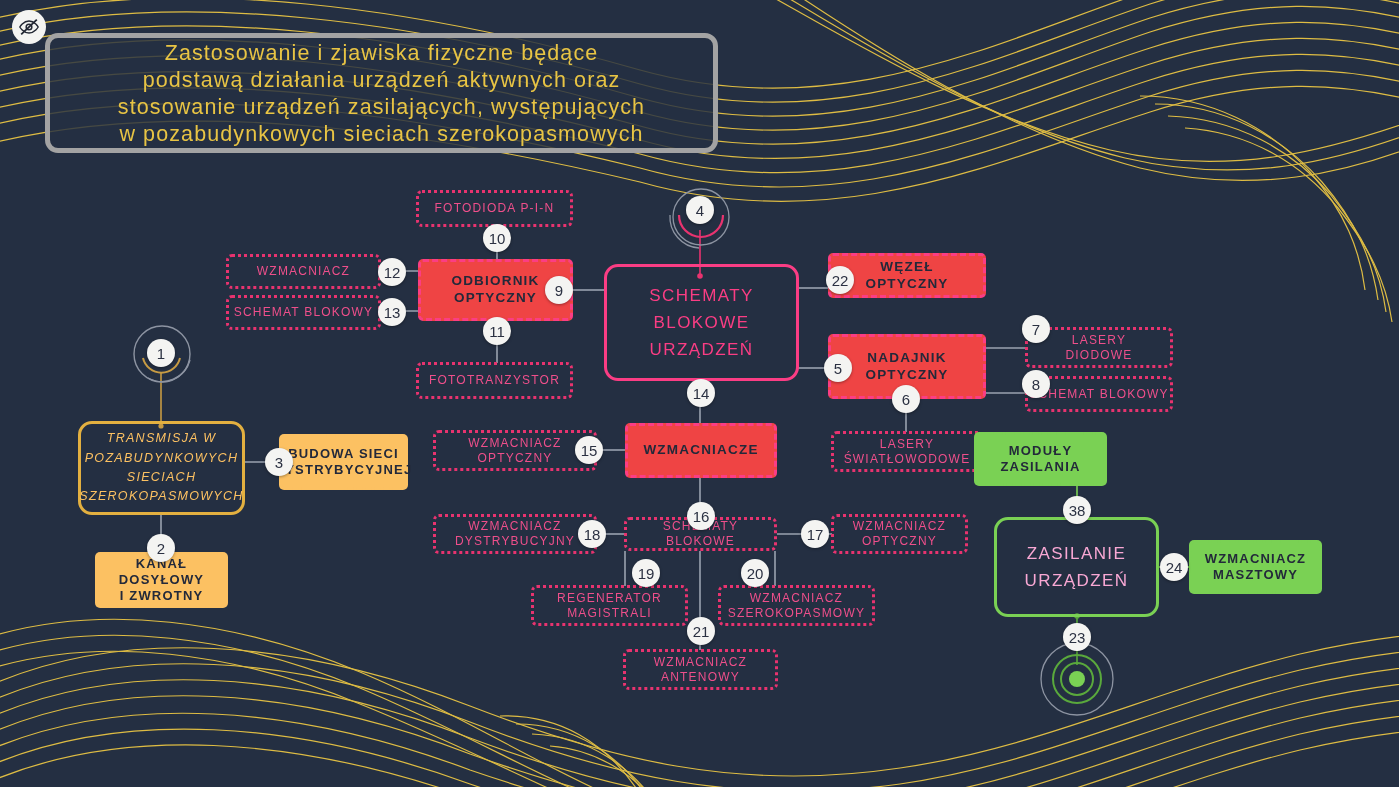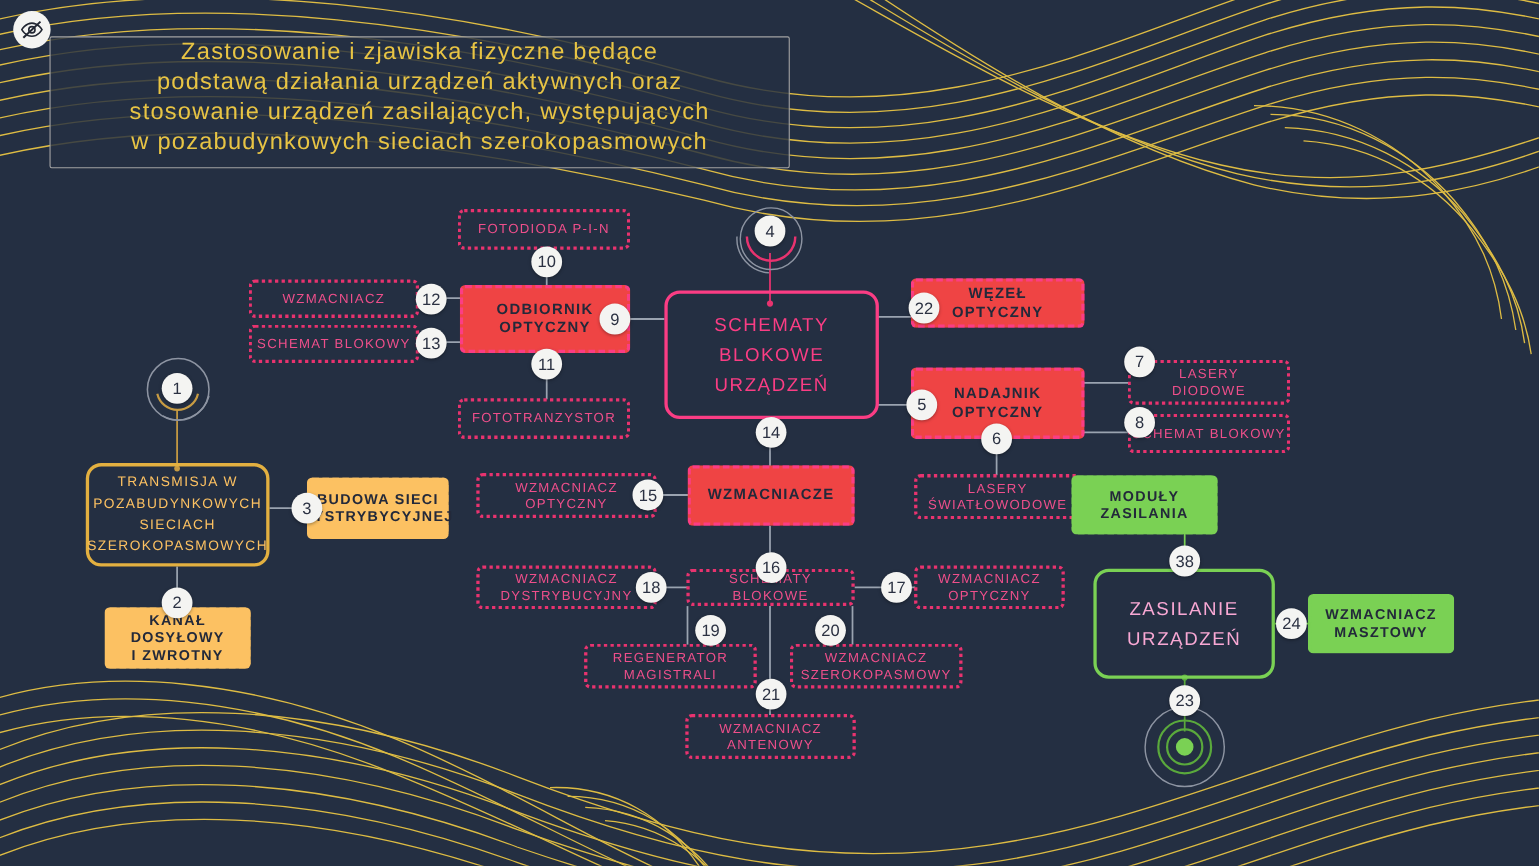--- a/index.html
+++ b/index.html
@@ -15,22 +15,22 @@
 
   
   .eye-btn{
     position:absolute;left:12px;top:10px;width:34px;height:34px;border-radius:50%;
     background:#f4f4f2;display:flex;align-items:center;justify-content:center;
   }
 
   
   .title-box{
     position:absolute;left:45px;top:33px;width:673px;height:120px;
-    border:1px solid #a3a3a3;border-radius:2px;
-    display:flex;align-items:flex-start;justify-content:center;
+    border:5px solid #a3a3a3;border-radius:13px;
+    display:flex;align-items:flex-end;justify-content:center;
     box-sizing:border-box;background:rgba(36,47,66,0.82);
   }
   .title-text{
     color:#e8c444;font-size:21.5px;line-height:27px;text-align:center;
     letter-spacing:1.1px;font-weight:400;white-space:pre-line;
   }
 
   
   .links{position:absolute;inset:0;width:1399px;height:787px;pointer-events:none;}
 
@@ -203,21 +203,21 @@
     <path d="M14,33 A22,22 0 0 0 58,33" fill="none" stroke="#e8336f" stroke-width="2.2"></path>
   </svg>
 
   <svg class="deco" style="left:1036px;top:640px;" width="84" height="84">
     <circle cx="41" cy="39" r="36" fill="none" stroke="#8d94a2" stroke-width="1.3"></circle>
     <circle cx="41" cy="39" r="24" fill="none" stroke="#5aa93c" stroke-width="2"></circle>
     <circle cx="41" cy="39" r="16" fill="none" stroke="#5aa93c" stroke-width="2"></circle>
     <circle cx="41" cy="39" r="8" fill="#7ad154"></circle>
   </svg>
 
-  <div class="node hub orange" style="left:78px;top:421px;width:167px;height:94px;">
+  <div class="node hub orange" style="left:78px;top:421px;width:167px;height:94px;font-style:italic;">
     <div class="lbl">TRANSMISJA W
 POZABUDYNKOWYCH
 SIECIACH
 SZEROKOPASMOWYCH</div>
   </div>
 
   <div class="node chip orange" style="left:279px;top:434px;width:129px;height:56px;justify-content:center;">
     <div class="lbl">BUDOWA SIECI
 DYSTRYBYCYJNEJ</div>
   </div>

